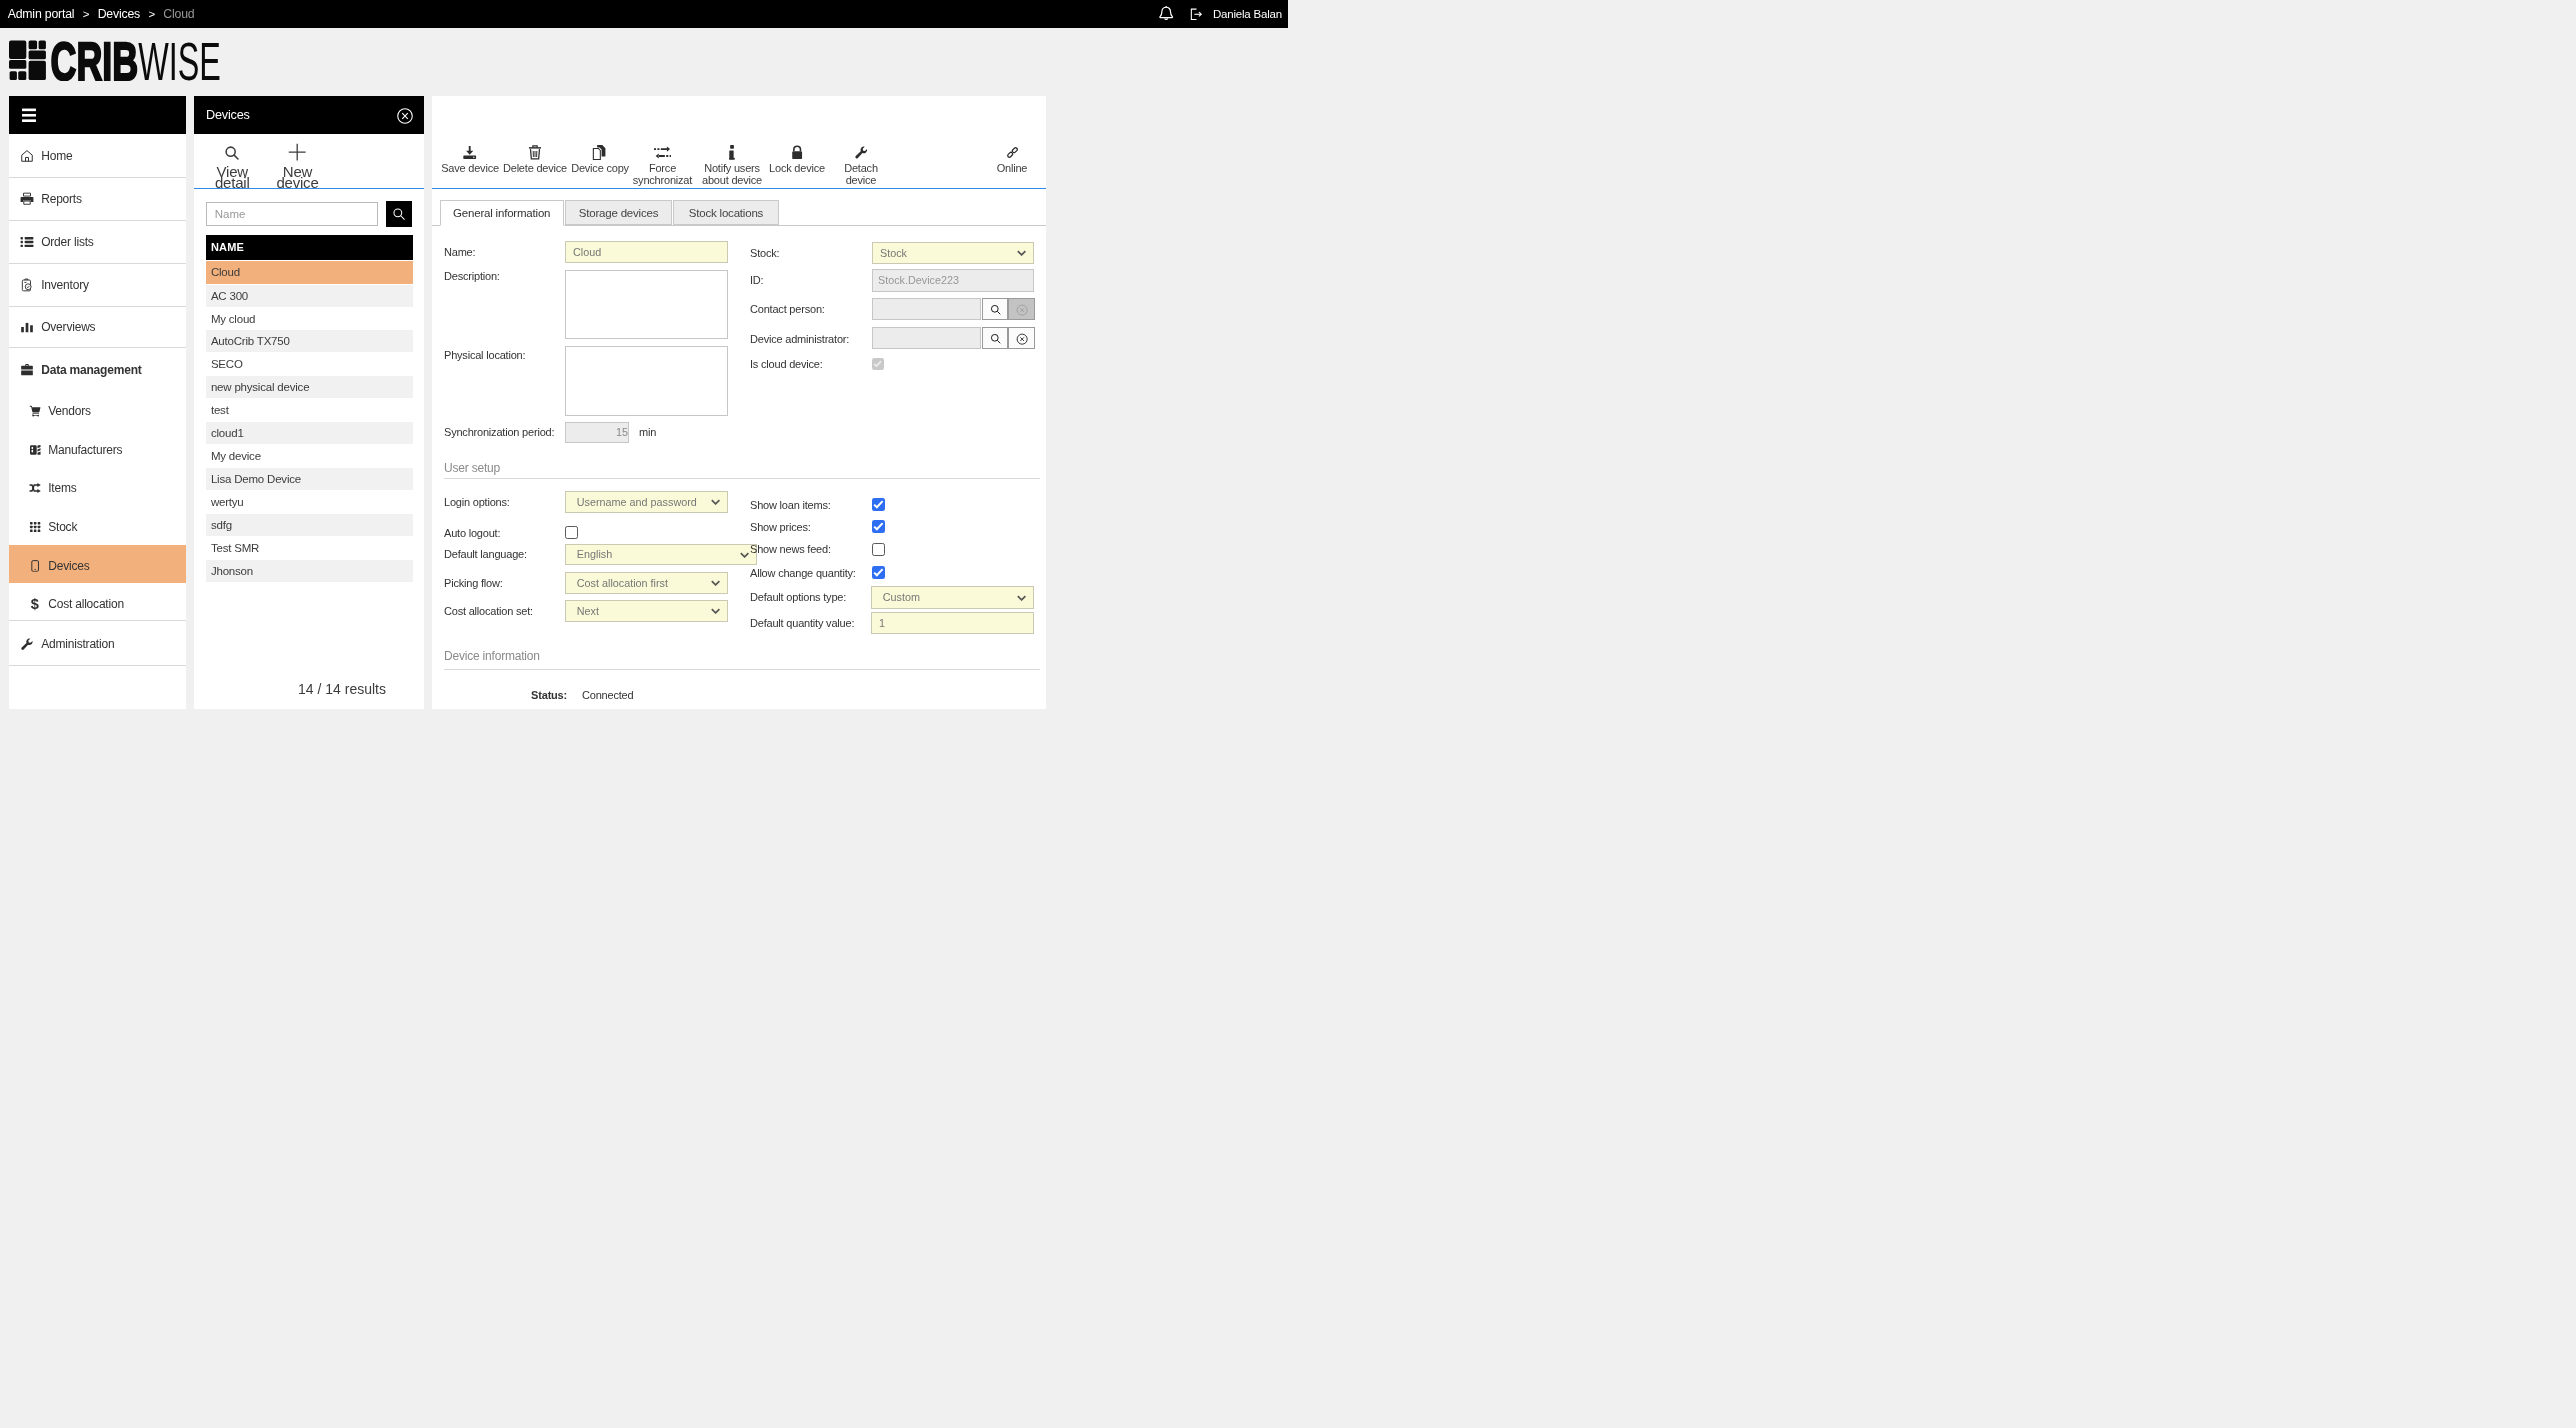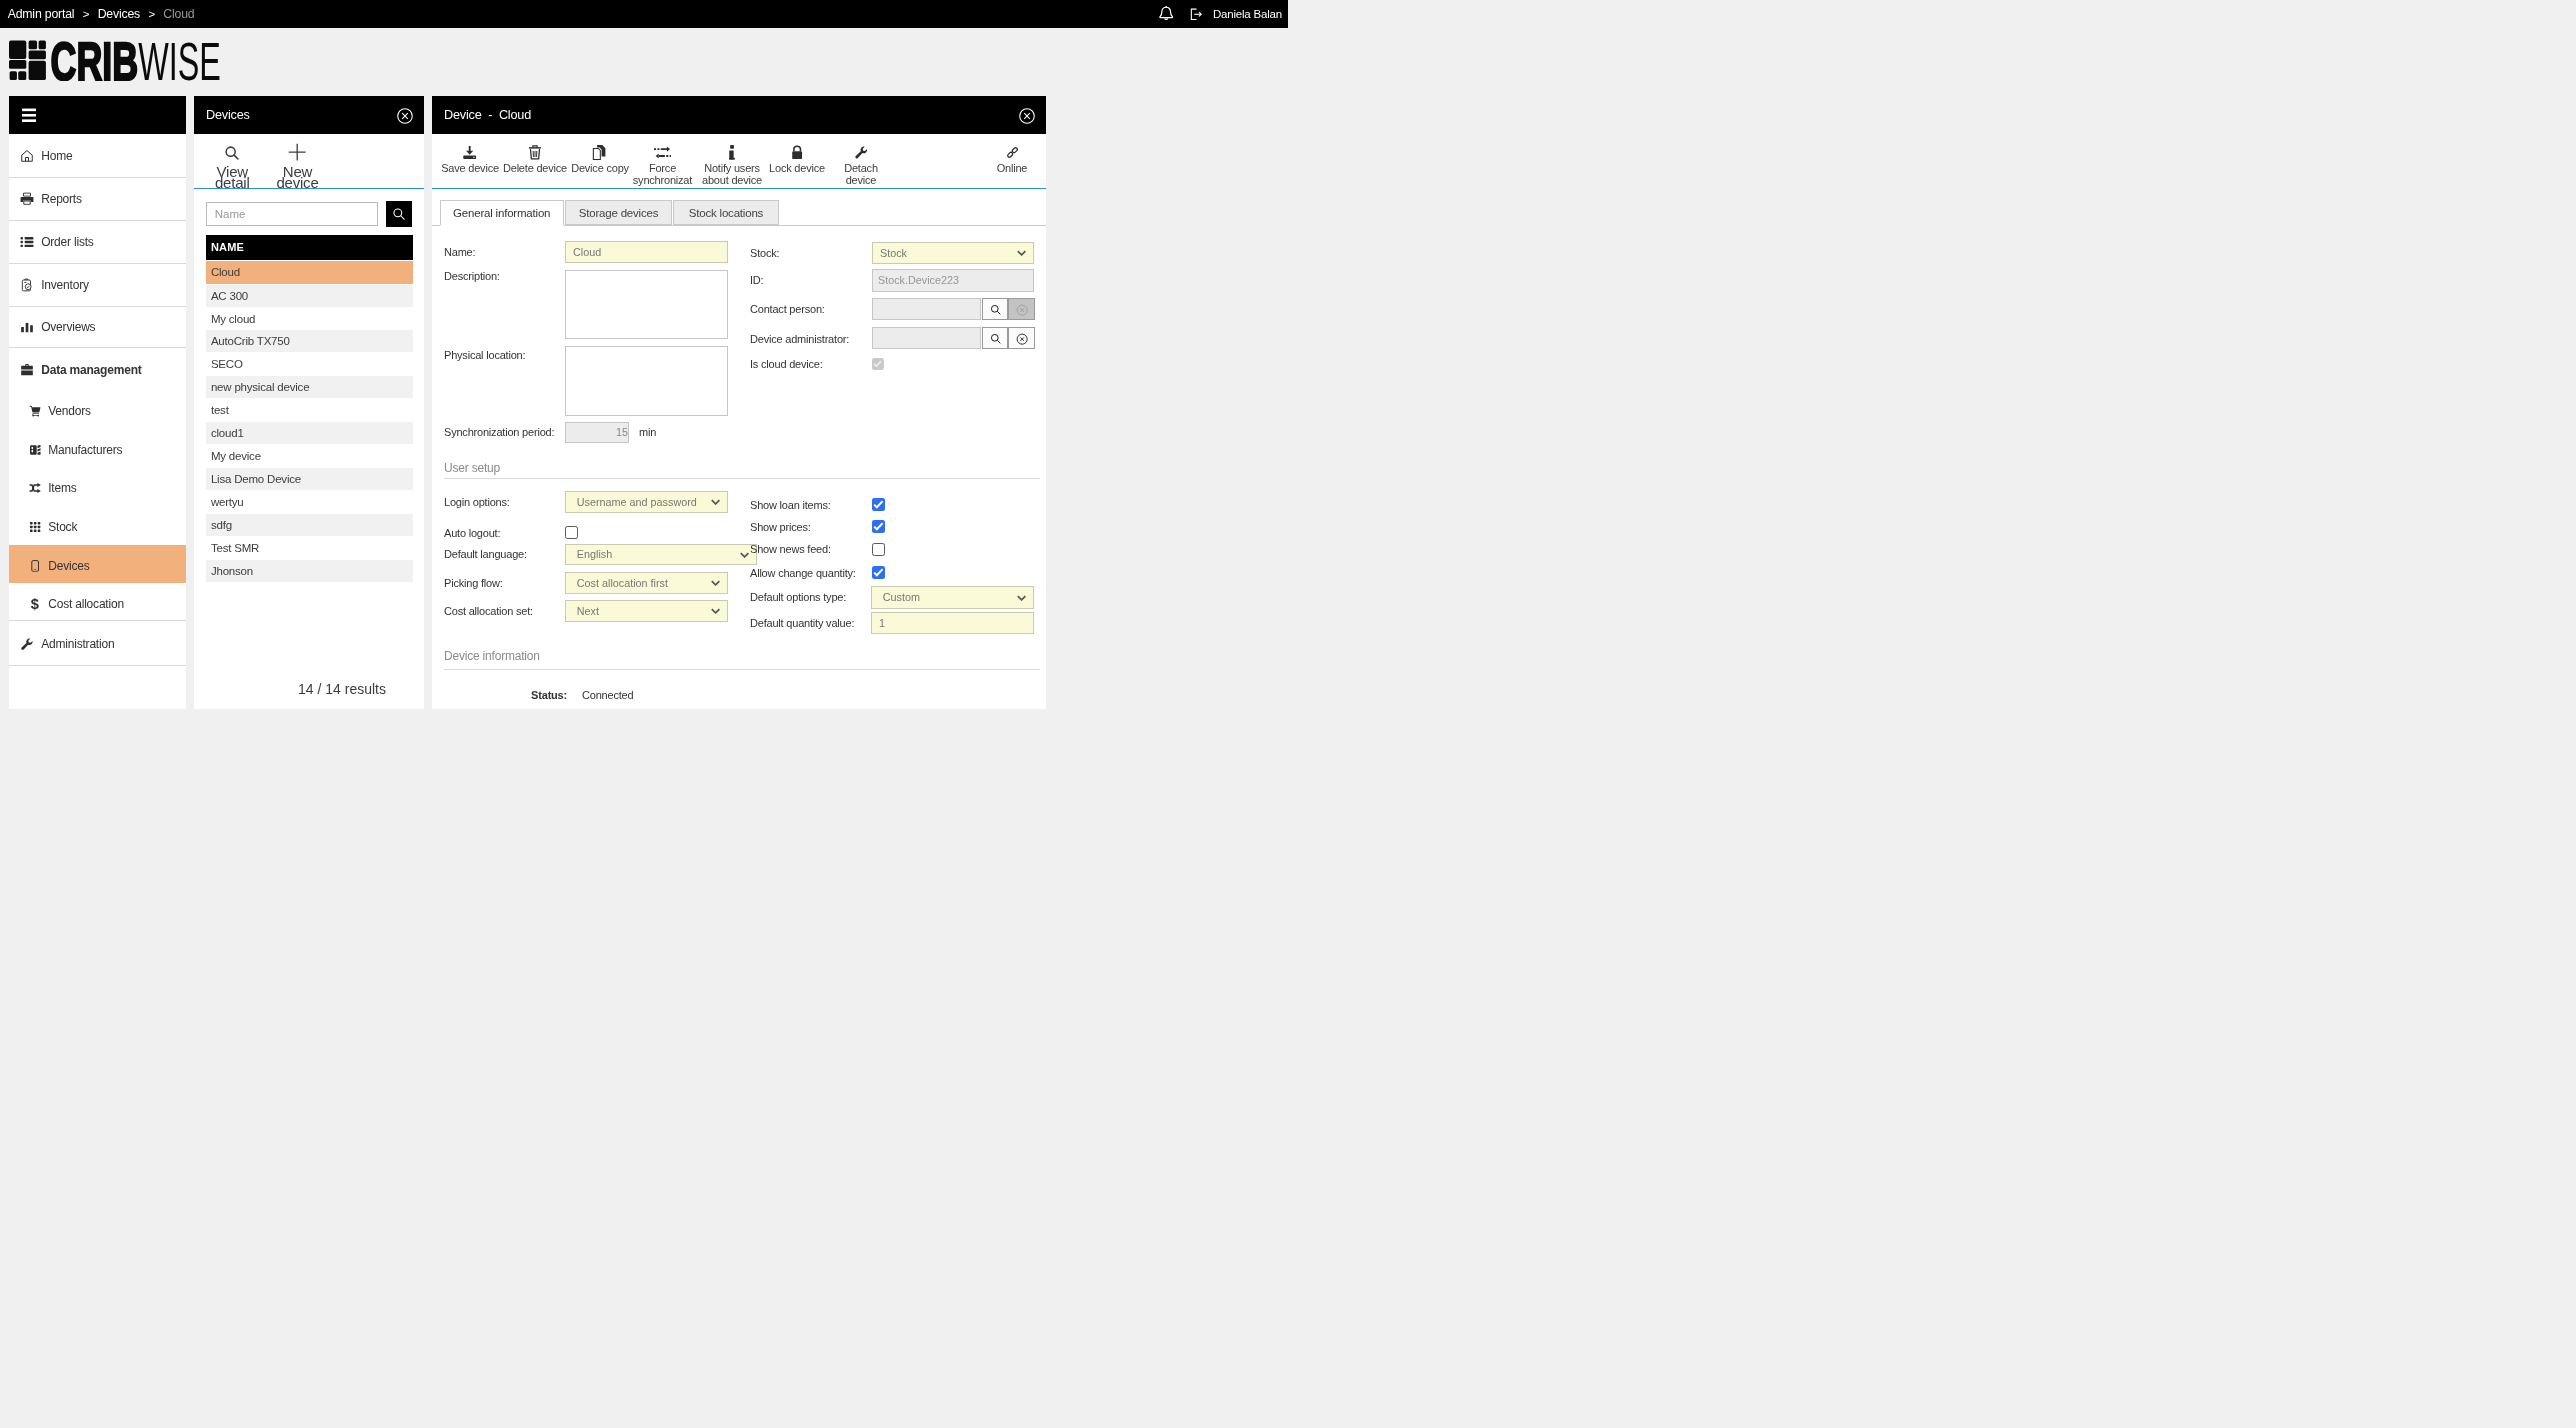--- a/index.html
+++ b/index.html
@@ -296,27 +296,20 @@
   <div class="row" style="top:349px; background:#fff">My device</div>
   <div class="row" style="top:372px; background:#f1f1f1">Lisa Demo Device</div>
   <div class="row" style="top:395px; background:#fff">wertyu</div>
   <div class="row" style="top:418px; background:#f1f1f1">sdfg</div>
   <div class="row" style="top:441px; background:#fff">Test SMR</div>
   <div class="row" style="top:464px; background:#f1f1f1">Jhonson</div>
   <div class="results">14 / 14 results</div>
 </div>
 
 <div class="panel2">
-  <div class="phead">
-    <div class="ttl">Device&nbsp; -&nbsp; Cloud</div>
-    <svg class="closex" style="right:11.5px" width="16" height="16" viewBox="0 0 22 22" fill="none" stroke="#fff" stroke-width="1.5">
-        <circle cx="11" cy="11" r="10"></circle>
-        <path d="M7.2 7.2 L14.8 14.8 M14.8 7.2 L7.2 14.8"></path>
-      </svg>
-  </div>
   <div class="rt-item" style="left:4px">
     <div class="ico">
         <svg width="15.4" height="13" viewBox="0 0 24 21" fill="#2d2d2d">
           <path d="M10.5 0h3v7.5h4.3L12 14 6.2 7.5h4.3z"></path>
           <path d="M2.5 15.2h19a.8.8 0 0 1 .8.8v4a.8.8 0 0 1-.8.8h-19a.8.8 0 0 1-.8-.8v-4a.8.8 0 0 1 .8-.8z M17.5 17.2v1.6h2.2v-1.6z" fill-rule="evenodd"></path>
         </svg>
       </div>
     <div class="lbl">Save device</div>
   </div>
   <div class="rt-item" style="left:69px">

